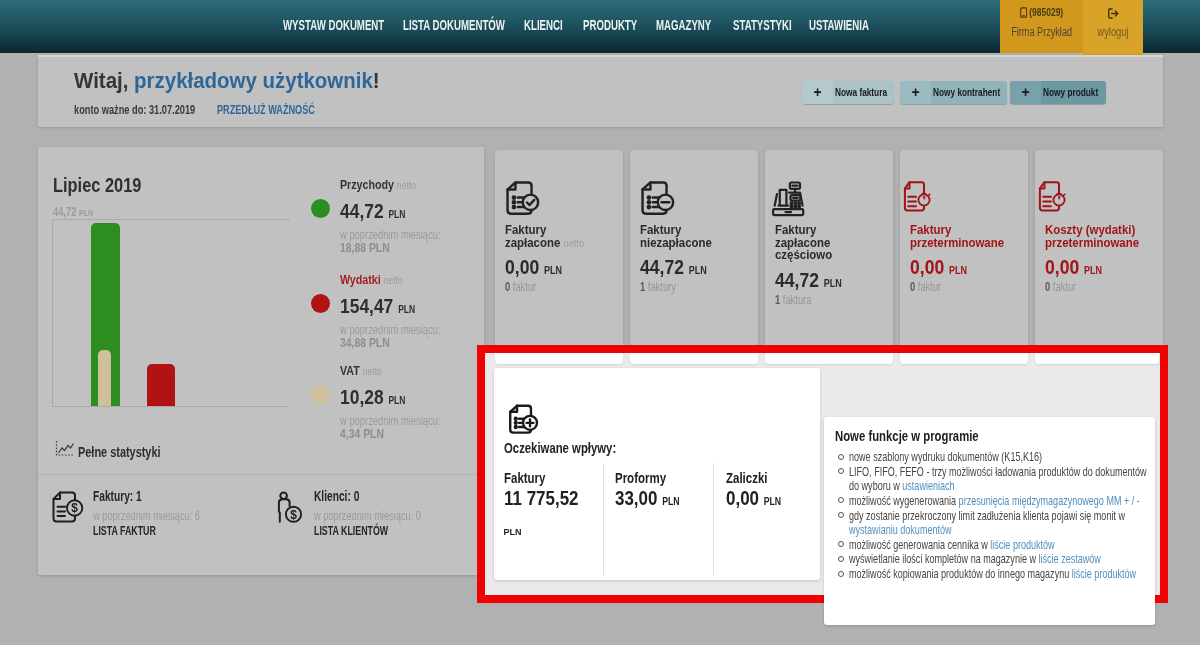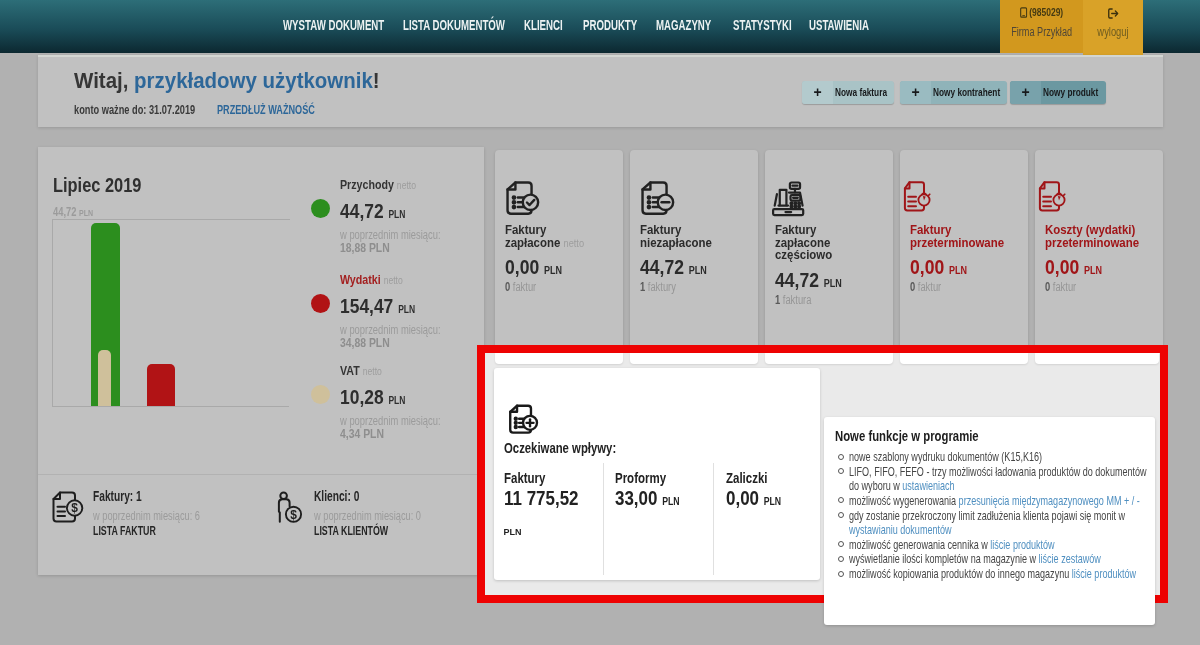--- a/index.html
+++ b/index.html
@@ -164,20 +164,24 @@
     <span class="wp">w poprzednim miesiącu:</span>
     <span class="pv">34,88 PLN</span>
   </div>
   <div class="srow" id="sr3">
     <span class="dot"></span>
     <span class="lab">VAT <span class="net">netto</span></span>
     <span class="val">10,28 <span class="pl">PLN</span></span>
     <span class="wp">w poprzednim miesiącu:</span>
     <span class="pv">4,34 PLN</span>
   </div>
+  <div id="pstat"><svg width="20" height="17" viewBox="0 0 20 17">
+        <path d="M1.5,1 v14 h17" fill="none" stroke="#3a3a3a" stroke-width="1.2" stroke-dasharray="1.6,1.6"></path>
+        <path d="M3.5,13 l3.5,-5 2.5,2.5 3.5,-5 2.5,2.5 3,-4.5" fill="none" stroke="#3a3a3a" stroke-width="1.3"></path>
+      </svg><span>Pełne statystyki</span></div>
   <div id="lsep"></div>
   <div class="bcol" id="bc1">
     <svg class="abs" style="left:12px;top:344px;" width="38" height="34" viewBox="0 0 38 34" fill="none" stroke="#1e1e1e" stroke-width="2" stroke-linecap="round" stroke-linejoin="round">
         <path d="M10,1.5 H22 Q25,1.5 25,4.5 V27.5 Q25,30.5 22,30.5 H6.5 Q3.5,30.5 3.5,27.5 V8 z"></path>
         <path d="M10,1.5 V8 H3.5"></path>
         <line x1="7.5" y1="15.8" x2="15" y2="15.8"></line>
         <line x1="7.5" y1="20.4" x2="15" y2="20.4"></line>
         <line x1="7.5" y1="25" x2="15" y2="25"></line>
         <circle cx="24.6" cy="17" r="7.7" fill="#c1c1c1" stroke-width="1.9"></circle>
         <text x="24.6" y="21.2" font-size="12" font-weight="bold" text-anchor="middle" fill="#1e1e1e" stroke="none">$</text>

